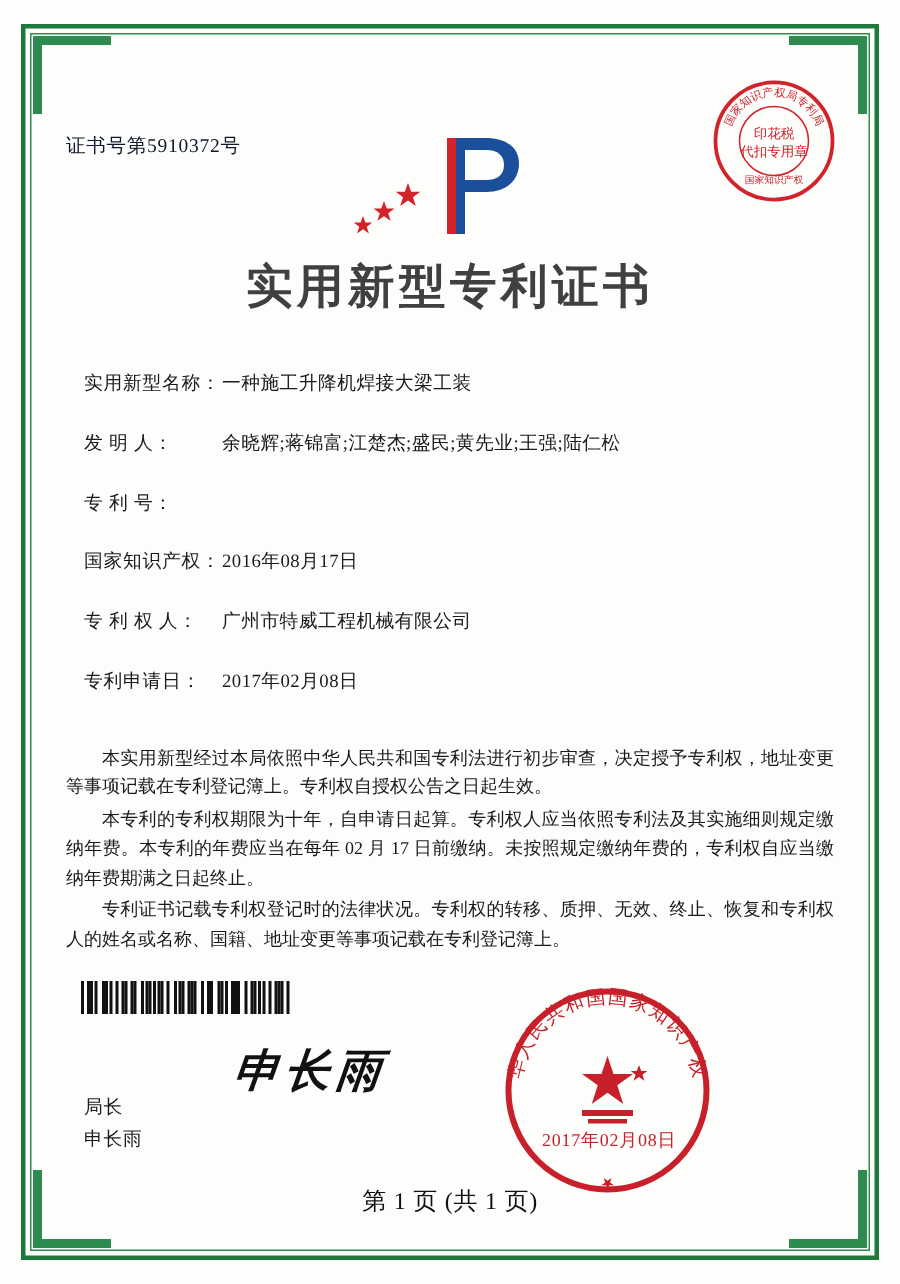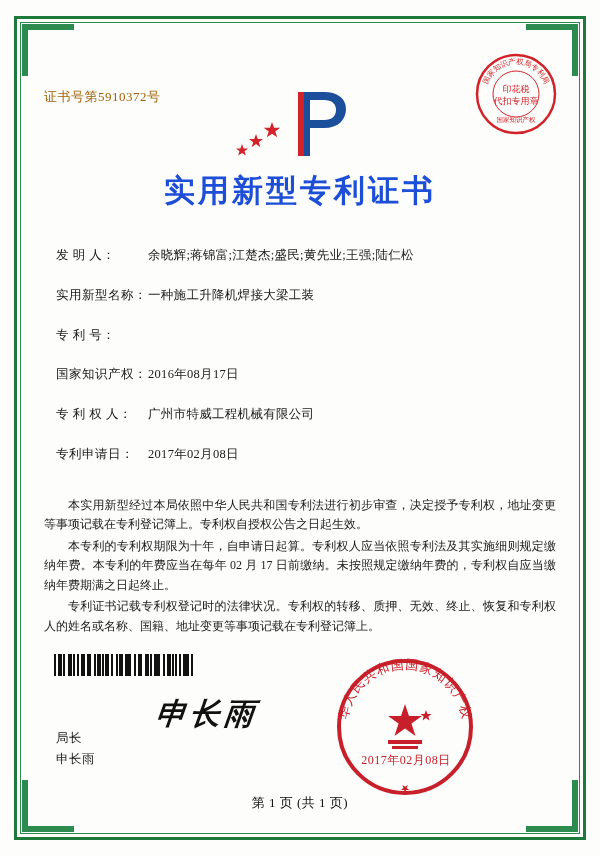--- a/index.html
+++ b/index.html
@@ -45,21 +45,21 @@
   .corner.tr { right: 22px; top: 24px;  border-right-width: 6px; border-top-width: 6px; }
   .corner.bl { left: 22px;  bottom: 24px; border-left-width: 6px; border-bottom-width: 6px; }
   .corner.br { right: 22px; bottom: 24px; border-right-width: 6px; border-bottom-width: 6px; }
 
   
   .serial {
     position: absolute;
     left: 44px; top: 88px;
     font-size: 13px;
     letter-spacing: 0.5px;
-    color: #a16207;
+    color: #0f172a;
   }
 
   
   .round-seal-top {
     position: absolute;
     right: 42px; top: 52px;
     width: 84px; height: 84px;
   }
   .round-seal-top svg { display: block; }
 
@@ -73,21 +73,21 @@
   
   .doc-title {
     position: absolute;
     left: 0; right: 0;
     top: 170px;
     text-align: center;
     font-family: "DejaVu Serif", "Liberation Serif", serif;
     font-size: 31px;
     font-weight: bold;
     letter-spacing: 3px;
-    color: #1d4ed8;
+    color: #404040;
   }
 
   
   .fields {
     position: absolute;
     left: 56px; top: 246px;
     width: 490px;
     font-size: 12.5px;
     line-height: 1.5;
   }
@@ -169,21 +169,21 @@
     color: #c8202a;
     letter-spacing: 0.5px;
   }
 
   
   .footer {
     position: absolute;
     left: 0; right: 0;
     bottom: 44px;
     text-align: center;
-    font-size: 13px;
+    font-size: 16px;
     color: #111;
     letter-spacing: 0.5px;
   }
 </style>
 </head>
 <body>
 
 <div class="page">
 
   <div class="border-outer"></div>
@@ -221,26 +221,26 @@
       <path d="M62 4 L62 68 L74 68 L74 40 L88 40 C102 40 110 32 110 21 C110 10 101 4 88 4 Z" fill="#1b4f9c"></path>
       <path d="M62 4 L62 68 L68 68 L68 4 Z" fill="#d2232a"></path>
       <path d="M88 12 C96 12 100 16 100 22 C100 28 96 32 88 32 L74 32 L74 12 Z" fill="#fdfdfb"></path>
     </svg>
   </div>
 
   <div class="doc-title">实用新型专利证书</div>
 
   <div class="fields">
     <div class="field-row">
+      <div class="field-label">实用新型名称：</div>
+      <div class="field-value">一种施工升降机焊接大梁工装</div>
+    </div>
+    <div class="field-row">
       <div class="field-label">发 明 人：</div>
       <div class="field-value">余晓辉;蒋锦富;江楚杰;盛民;黄先业;王强;陆仁松</div>
-    </div>
-    <div class="field-row">
-      <div class="field-label">实用新型名称：</div>
-      <div class="field-value">一种施工升降机焊接大梁工装</div>
     </div>
     <div class="field-row">
       <div class="field-label">专 利 号：</div>
     </div>
     <div class="field-row">
       <div class="field-label">国家知识产权：</div>
       <div class="field-value">2016年08月17日</div>
     </div>
     <div class="field-row">
       <div class="field-label">专 利 权 人：</div>

